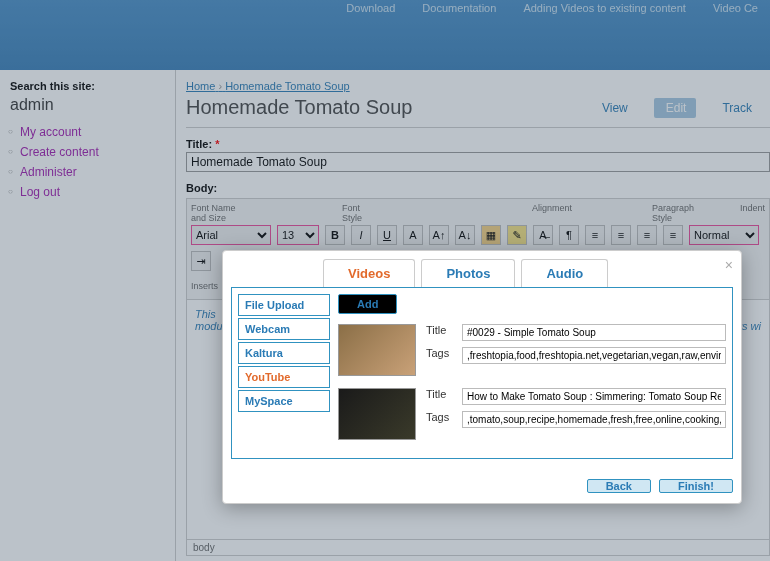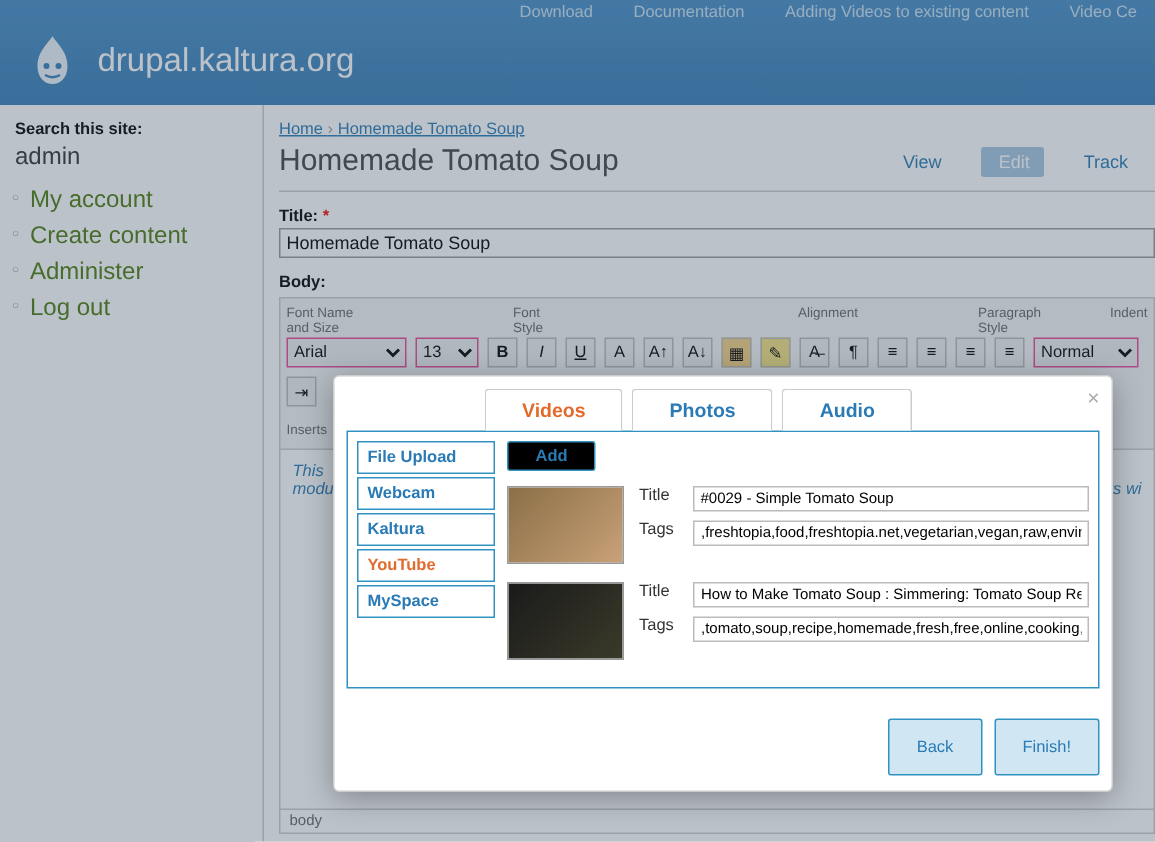--- a/index.html
+++ b/index.html
@@ -13,21 +13,21 @@
 .main-wrap { display: flex; }
 .sidebar { width: 175px; padding: 10px; }
 .search-label { font-size: 11px; font-weight: bold; margin-bottom: 4px; }
 .search-row { display: flex; gap: 4px; margin-bottom: 15px; }
 .search-input { width: 80px; border: 1px solid #999; height: 18px; font-size: 11px; padding: 0 2px; }
 .search-btn { font-size: 11px; border: 1px solid #888; background: #eee; padding: 1px 8px; cursor: pointer; }
 .admin-head { font-size: 16px; color: #333; margin-bottom: 8px; }
 .admin-menu { list-style: none; }
 .admin-menu li { padding: 3px 0 3px 10px; position: relative; }
 .admin-menu li::before { content: "○"; position: absolute; left: -2px; font-size: 8px; color: #999; top: 5px; }
-.admin-menu a { color: #4d7c0f; text-decoration: none; font-size: 16px; }
+.admin-menu a { color: #a21caf; text-decoration: none; font-size: 12px; }
 .content { flex: 1; border-left: 1px solid #ccc; padding: 10px 0 10px 10px; }
 .breadcrumb { font-size: 11px; color: #2a7bb5; margin-bottom: 4px; text-decoration: underline; }
 .breadcrumb .sep { color: #999; }
 .page-title-row { display: flex; align-items: center; border-bottom: 1px solid #ccc; padding-bottom: 8px; margin-bottom: 10px; }
 .page-title { font-size: 20px; color: #444; font-weight: normal; flex: 1; }
 .tab-link { margin: 0 8px; color: #2a7bb5; font-size: 12px; padding: 3px 10px; }
 .tab-link.active { background: #a5c7e0; color: #fff; border-radius: 2px; padding-left: 12px; }
 .field-label { font-size: 11px; font-weight: bold; margin-bottom: 2px; }
 .req { color: red; }
 .title-input { width: 100%; border: 1px solid #999; padding: 2px 4px; font-size: 12px; margin-bottom: 10px; }
@@ -58,40 +58,31 @@
 .add-btn { border: 1px solid #3092c0; background: #000000; padding: 3px 18px; font-size: 11px; color: #2a7bb5; font-weight: bold; border-radius: 2px; cursor: pointer; }
 .result-row { display: flex; gap: 10px; margin-bottom: 12px; }
 .thumb { width: 78px; height: 52px; border: 1px solid #999; display: flex; align-items: center; justify-content: center; font-size: 9px; color: #fff; }
 .thumb1 { background: linear-gradient(135deg, #8b6f47, #c9a178); }
 .thumb2 { background: linear-gradient(135deg, #1a1a1a, #3a3a2a); }
 .meta { flex: 1; font-size: 11px; }
 .meta-row { display: flex; margin-bottom: 6px; }
 .meta-row label { width: 36px; color: #333; }
 .meta-row input { flex: 1; border: 1px solid #bbb; padding: 2px 4px; font-size: 10px; }
 .modal-footer { display: flex; justify-content: flex-end; gap: 8px; padding: 0 8px 10px 8px; }
-.modal-footer button { border: 1px solid #3092c0; background: #d0e7f3; padding: 12px 18px; font-size: 11px; color: #2a7bb5; font-weight: normal; border-radius: 2px; cursor: pointer; }
+.modal-footer button { border: 1px solid #3092c0; background: #d0e7f3; padding: 0 18px; font-size: 11px; color: #2a7bb5; font-weight: bold; border-radius: 2px; cursor: pointer; }
 </style>
 </head>
 <body>
 
 <div class="header">
   <div class="nav-links">
     <span>Download</span>
     <span>Documentation</span>
     <span>Adding Videos to existing content</span>
     <span>Video Ce</span>
-  </div>
-  <div class="logo-area">
-    <svg class="drupal-logo" viewBox="0 0 40 40">
-      <path d="M20 4 C22 8 30 14 30 24 C30 32 25 36 20 36 C15 36 10 32 10 24 C10 14 18 8 20 4 Z" fill="#fff" opacity="0.9"></path>
-      <circle cx="16" cy="24" r="2" fill="#3a7fb8"></circle>
-        <circle cx="24" cy="24" r="2" fill="#3a7fb8"></circle>
-      <path d="M15 30 Q20 33 25 30" stroke="#3a7fb8" fill="none" stroke-width="1.5"></path>
-    </svg>
-    <span class="site-title">drupal.kaltura.org</span>
   </div>
 </div>
 
 <div class="main-wrap">
   <div class="sidebar">
     <div class="search-label">Search this site:</div>
     <div class="admin-head">admin</div>
     <ul class="admin-menu">
       <li><a>My account</a></li>
       <li><a>Create content</a></li>

